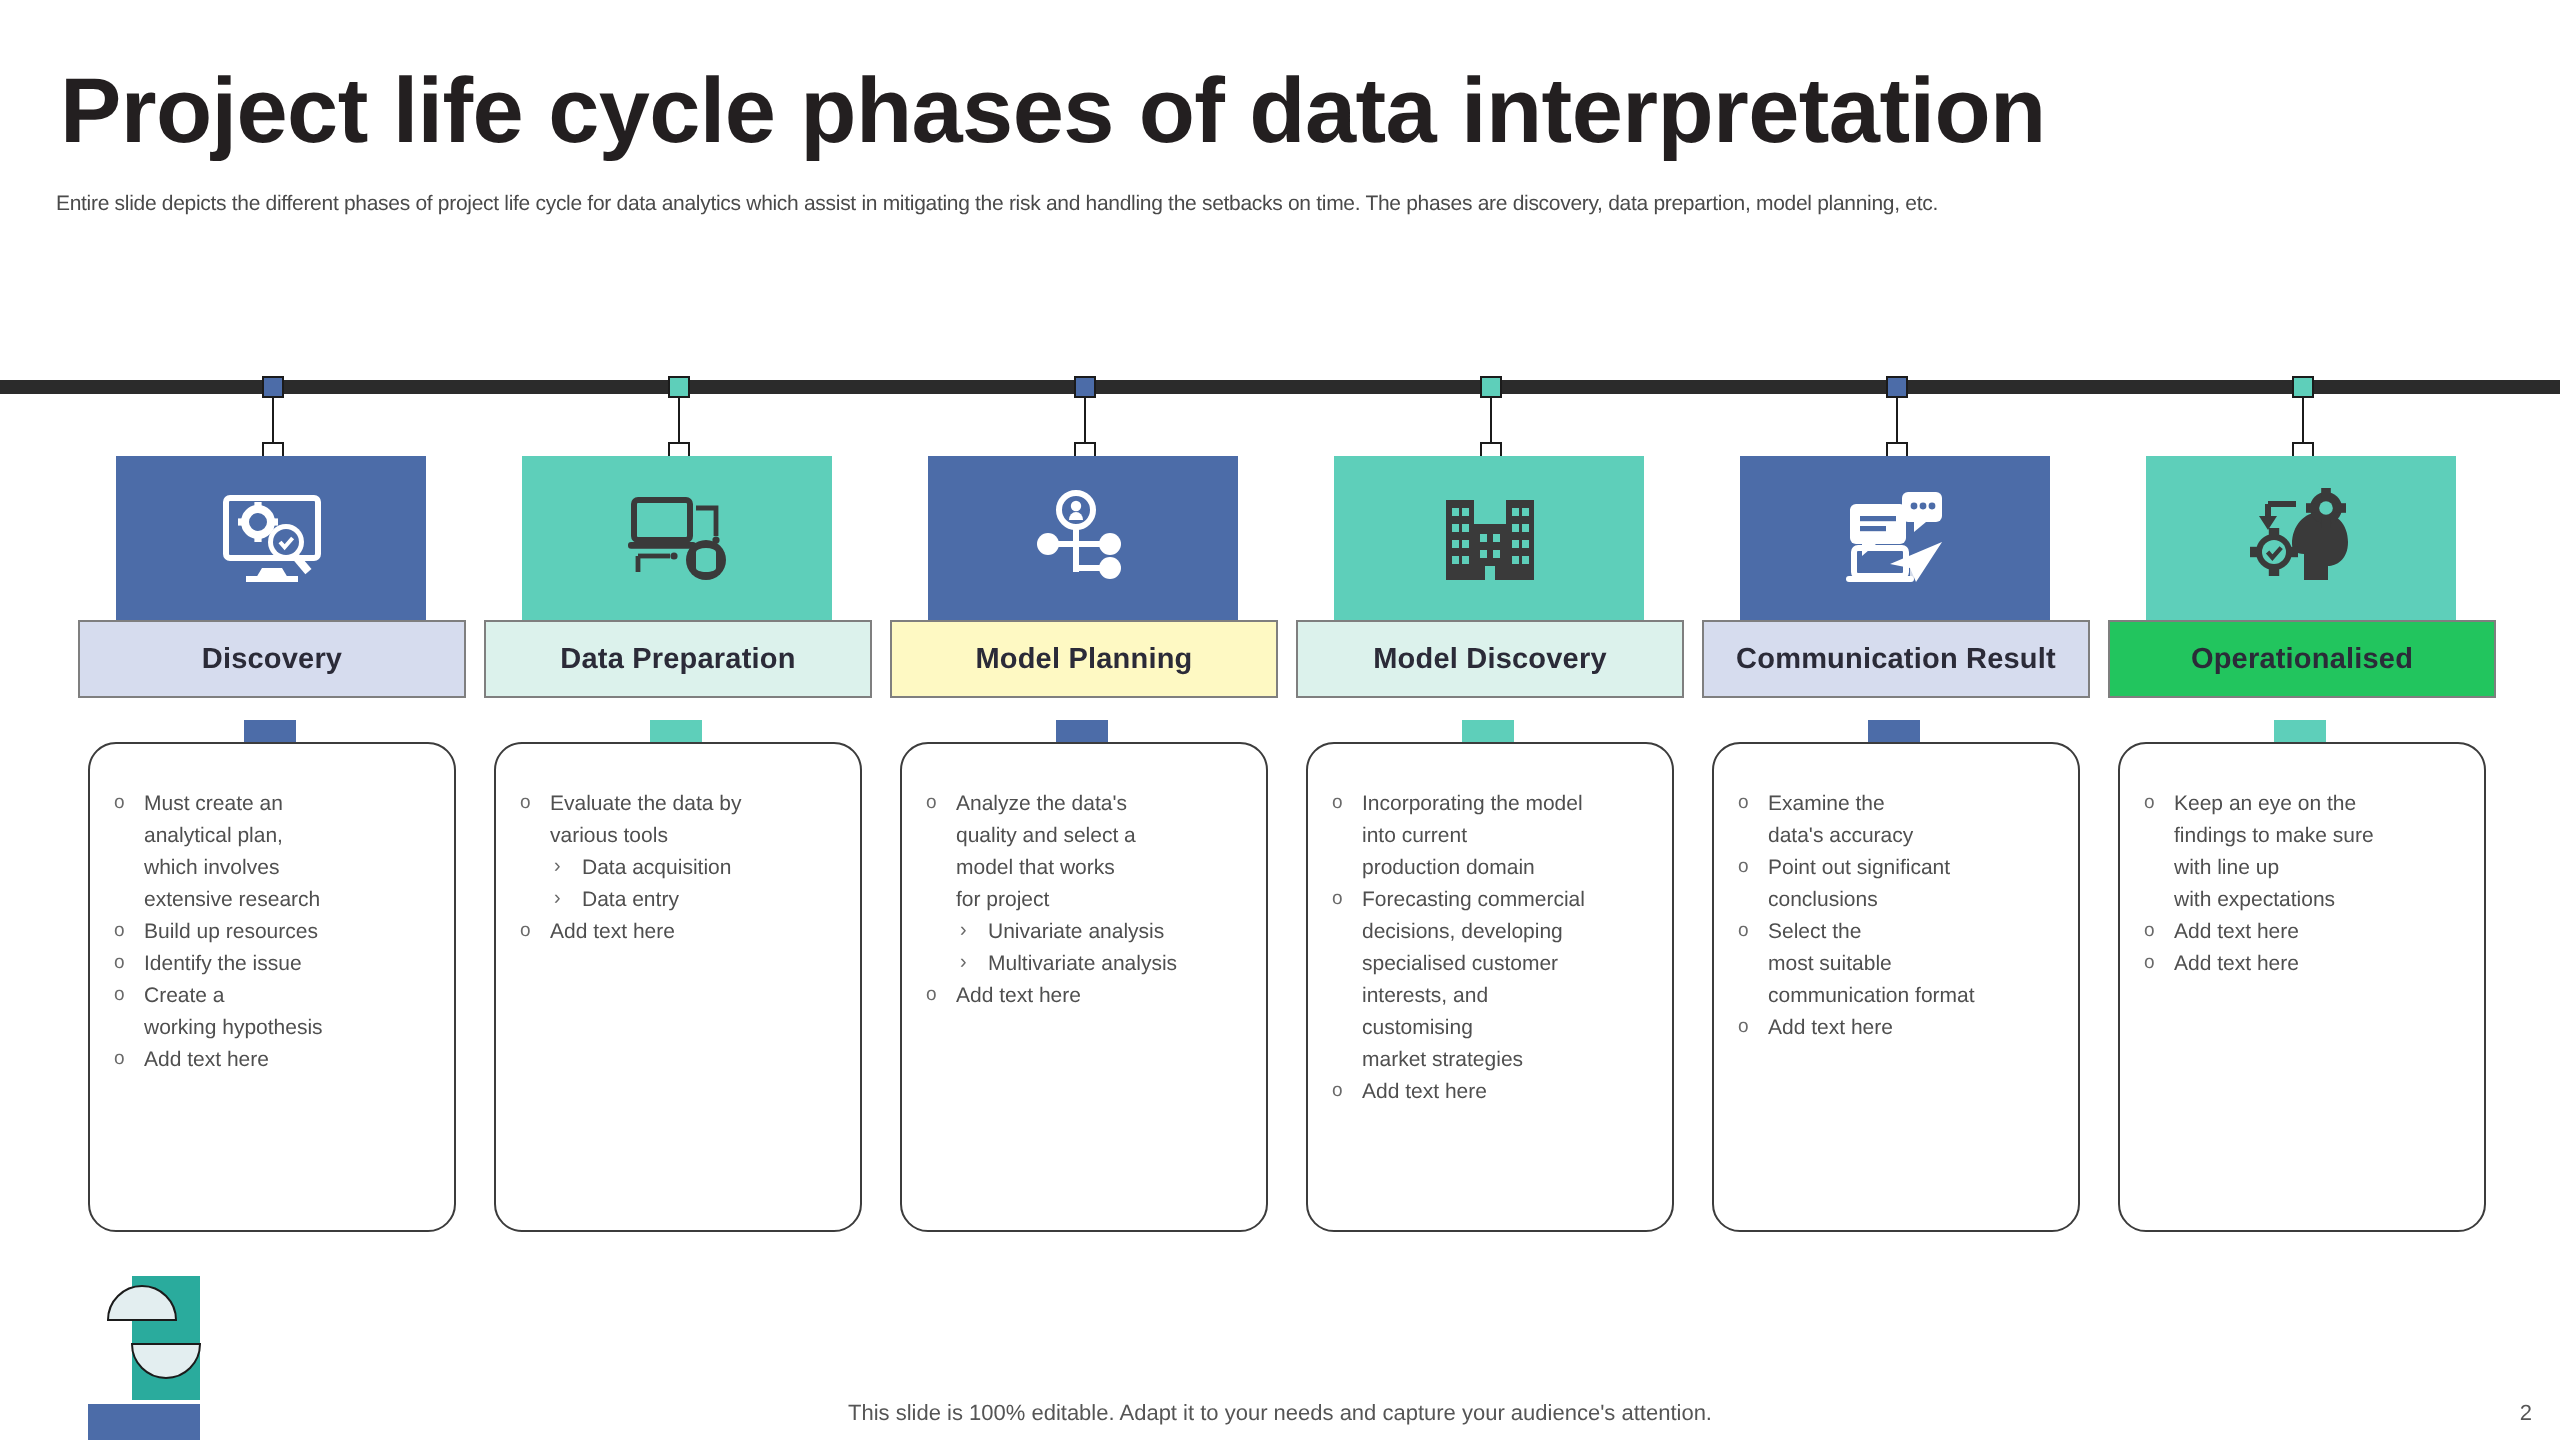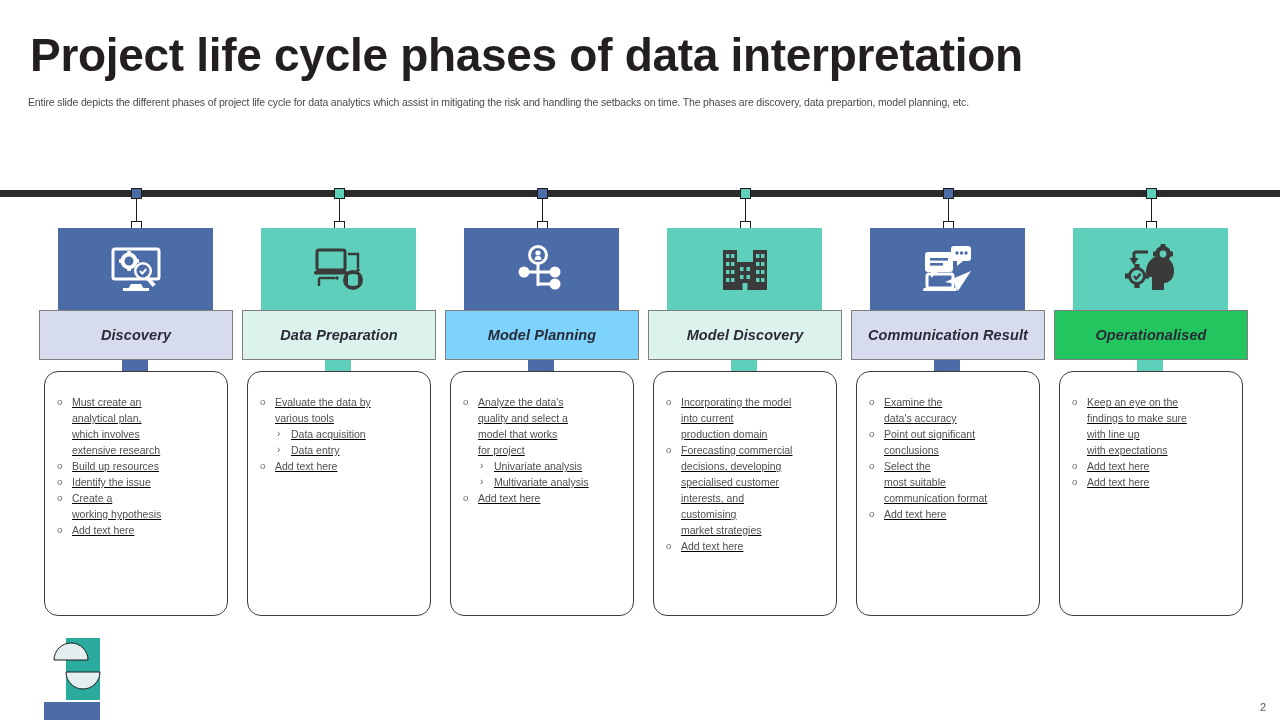--- a/index.html
+++ b/index.html
@@ -47,42 +47,41 @@
   
   .phase { position: absolute; top: 228px; }
   .icon-box {
     position: absolute; left: 0; top: 0;
     width: 155px; height: 82px;
     display: flex; align-items: center; justify-content: center;
   }
   .icon-box svg { display: block; }
   .label-box {
     position: absolute; top: 82px;
-    width: 194px; height: 50px; left: -19px;
+    width: 194px; height: 39px; left: -19px;
     box-sizing: border-box;
     border: 1px solid #7f7f7f;
-    display: flex; align-items: center; justify-content: center; font-style: italic;
+    display: flex; align-items: center; justify-content: center;
   }
   .label-box span {
     font-size: 14.5px; font-weight: bold; color: #2b2b38;
     letter-spacing: 0.1px; white-space: nowrap;
   }
   .pointer {
     position: absolute; top: 132px; left: 64px;
     width: 26px; height: 22px;
     clip-path: polygon(0 0, 100% 0, 100% 55%, 50% 100%, 0 55%);
   }
   .card {
     position: absolute; top: 143px; left: -14px;
     width: 184px; height: 245px;
     box-sizing: border-box;
     border: 1px solid #3c3c3c; border-radius: 14px;
     background: #ffffff;
     padding: 22px 8px 8px 10px;
-    text-decoration: underline;
   }
   ul.bullets { list-style: none; margin: 0; padding: 0; }
   ul.bullets > li {
     position: relative; padding-left: 17px;
     font-size: 10.5px; line-height: 16px; color: #4f4f4f;
     margin: 0 0 0 0;
   }
   ul.bullets > li::before {
     content: "o"; position: absolute; left: 2px; top: 0;
     font-size: 9.5px; color: #6a6a6a; line-height: 16px;
@@ -210,21 +209,21 @@
               <circle cx="25" cy="11" r="8.5" fill="none" stroke="#ffffff" stroke-width="3"></circle>
               <circle cx="25" cy="9" r="2.6" fill="#ffffff"></circle>
               <path d="M21.5 16a3.5 4 0 0 1 7 0z" fill="#ffffff"></path>
               <path d="M25 20v22M25 28h13M25 40h13M25 28H14" fill="none" stroke="#ffffff" stroke-width="3"></path>
               <circle cx="11" cy="28" r="5.5" fill="#ffffff"></circle>
               <circle cx="42" cy="28" r="5.5" fill="#ffffff"></circle>
               <circle cx="42" cy="40" r="5.5" fill="#ffffff"></circle>
             </svg>
           </span>
         </div>
-        <div class="label-box" style="background: #7dd3fc; text-align: center;">
+        <div class="label-box" style="background: #fef9c3; text-align: center;">
           <span>Model Planning</span>
         </div>
         <div class="pointer" style="background: rgb(76, 108, 168);"></div>
         <div class="card">
           <ul class="bullets">
             <li>Analyze the data's</li>
             <li class="cont">quality and select a</li>
             <li class="cont">model that works</li>
             <li class="cont">for project</li>
             <li class="sub">Univariate  analysis</li>
@@ -388,14 +387,15 @@
       </div>
     </div>
 
   <svg class="logo" viewBox="0 0 80 90">
     <rect x="22" y="8" width="34" height="62" fill="#2aab9d"></rect>
     <path d="M10 30 a17 17 0 0 1 34 0 z" fill="#e3eef0" stroke="#1b1b1b" stroke-width="1"></path>
     <path d="M56 42 a17 17 0 0 1 -34 0 z" fill="#e3eef0" stroke="#1b1b1b" stroke-width="1"></path>
     <path d="M0 72 h56 v22 h-56 a10 10 0 0 1 0 -22 z" fill="#4c6ca8"></path>
   </svg>
 
+  <div class="footer-note">This slide is 100% editable. Adapt it to your needs and capture your audience's attention.</div>
   <div class="page-num">2</div>
 </div>
 
 </body></html>

